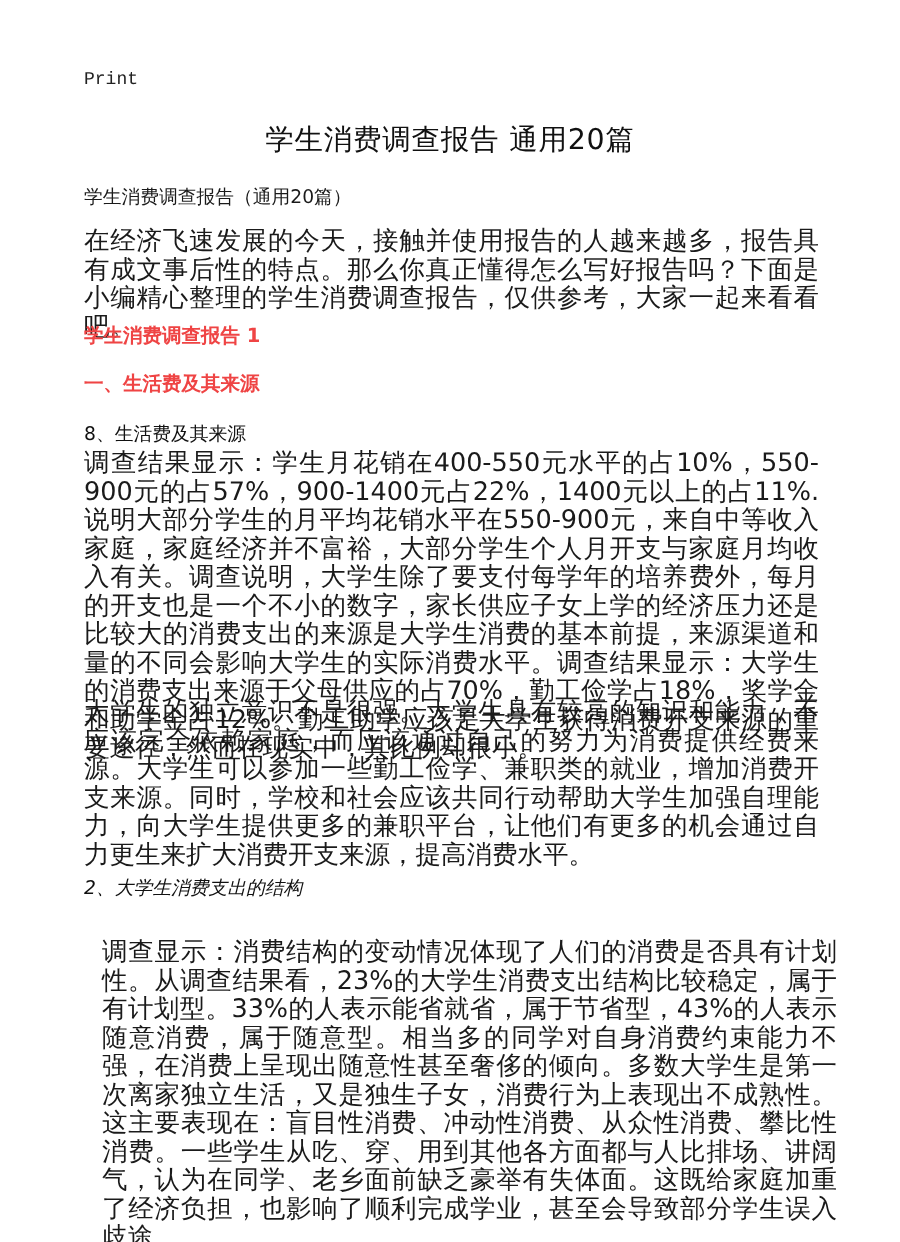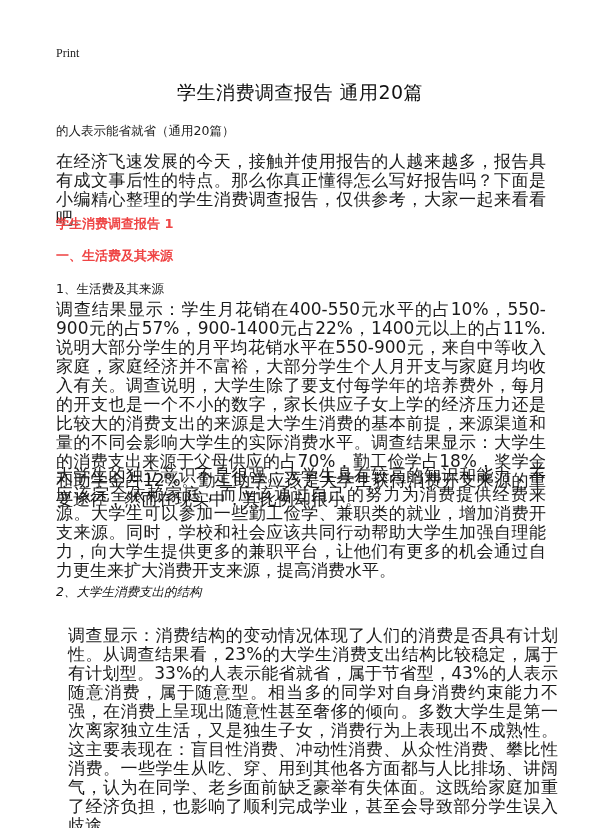--- a/index.html
+++ b/index.html
@@ -1,18 +1,18 @@
 <!DOCTYPE html>
 <html><head>
 <meta charset="utf-8">
 <style>
   html, body { margin:0; padding:0; background:#ffffff; }
   body { width:600px; height:828px; overflow:hidden; position:relative;
          font-family:"DejaVu Sans", sans-serif; color:#111; }
-  .print { position:absolute; left:56px; top:46px; font-family:Liberation Serif, serif;
+  .print { position:absolute; left:56px; top:46px; font-family:Liberation Mono, monospace;
            font-size:12px; color:#222; }
   .title { position:absolute; left:0; width:600px; top:80px; text-align:center;
            font-size:19px; color:#111; letter-spacing:0.5px; }
   .block { position:absolute; left:56px; width:490px; font-size:17px; line-height:19px;
            color:#1a1a1a; text-align:justify; }
   .subtitle { top:121px; font-size:12.5px; }
   .intro { top:152px; }
   .h-bold { position:absolute; left:56px; font-weight:bold; font-size:13px; color:#ef4444; }
   .h1 { top:215px; }
   .h2 { top:247px; }
@@ -22,29 +22,29 @@
   .h4 { position:absolute; left:56px; font-size:12.5px; top:584px;font-style:italic; }
   .p3 { top:614px; }
 </style>
 </head>
 <body>
 
 <div class="print">Print</div>
 
 <h1 class="title" style="margin:0;font-weight:normal;">学生消费调查报告 通用20篇</h1>
 
-<div class="block subtitle">的人表示能省就省（通用20篇）</div>
+<div class="block subtitle">学生消费调查报告（通用20篇）</div>
 
 <p class="block intro" style="margin:0;">在经济飞速发展的今天，接触并使用报告的人越来越多，报告具有成文事后性的特点。那么你真正懂得怎么写好报告吗？下面是小编精心整理的学生消费调查报告，仅供参考，大家一起来看看吧。</p>
 
 <div class="h-bold h1">学生消费调查报告 1</div>
 
 <div class="h-bold h2">一、生活费及其来源</div>
 
-<div class="h3">1、生活费及其来源</div>
+<div class="h3">8、生活费及其来源</div>
 
 <p class="block p1" style="margin:0;">调查结果显示：学生月花销在400-550元水平的占10%，550-900元的占57%，900-1400元占22%，1400元以上的占11%.说明大部分学生的月平均花销水平在550-900元，来自中等收入家庭，家庭经济并不富裕，大部分学生个人月开支与家庭月均收入有关。调查说明，大学生除了要支付每学年的培养费外，每月的开支也是一个不小的数字，家长供应子女上学的经济压力还是比较大的消费支出的来源是大学生消费的基本前提，来源渠道和量的不同会影响大学生的实际消费水平。调查结果显示：大学生的消费支出来源于父母供应的占70%，勤工俭学占18%，奖学金和助学金占12%。勤工助学应该是大学生获得消费开支来源的重要途径，然而在现实中，其比例却很小。</p>
 
 <p class="block p2" style="margin:0;">大学生的独立意识不是很强。大学生具有较高的知识和能力，不应该完全依赖家庭，而应该通过自己的努力为消费提供经费来源。大学生可以参加一些勤工俭学、兼职类的就业，增加消费开支来源。同时，学校和社会应该共同行动帮助大学生加强自理能力，向大学生提供更多的兼职平台，让他们有更多的机会通过自力更生来扩大消费开支来源，提高消费水平。</p>
 
 <div class="h4">2、大学生消费支出的结构</div>
 
 <p class="block p3" style="margin:12px;">调查显示：消费结构的变动情况体现了人们的消费是否具有计划性。从调查结果看，23%的大学生消费支出结构比较稳定，属于有计划型。33%的人表示能省就省，属于节省型，43%的人表示随意消费，属于随意型。相当多的同学对自身消费约束能力不强，在消费上呈现出随意性甚至奢侈的倾向。多数大学生是第一次离家独立生活，又是独生子女，消费行为上表现出不成熟性。这主要表现在：盲目性消费、冲动性消费、从众性消费、攀比性消费。一些学生从吃、穿、用到其他各方面都与人比排场、讲阔气，认为在同学、老乡面前缺乏豪举有失体面。这既给家庭加重了经济负担，也影响了顺利完成学业，甚至会导致部分学生误入歧途。</p>
 
 </body></html>

